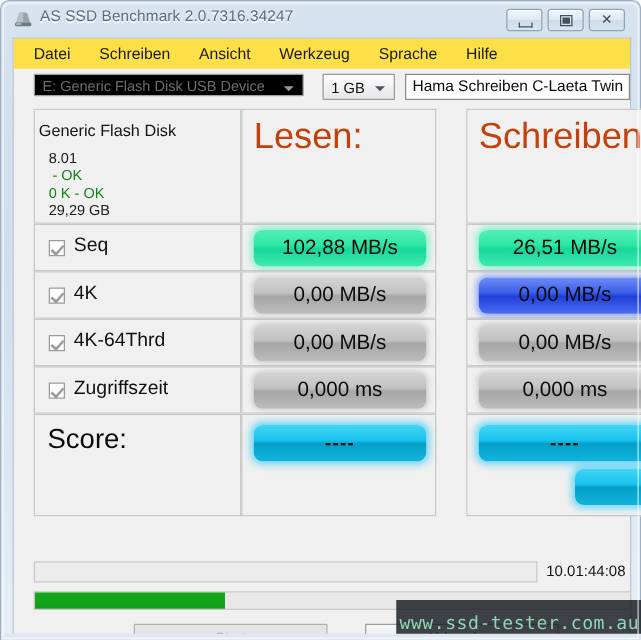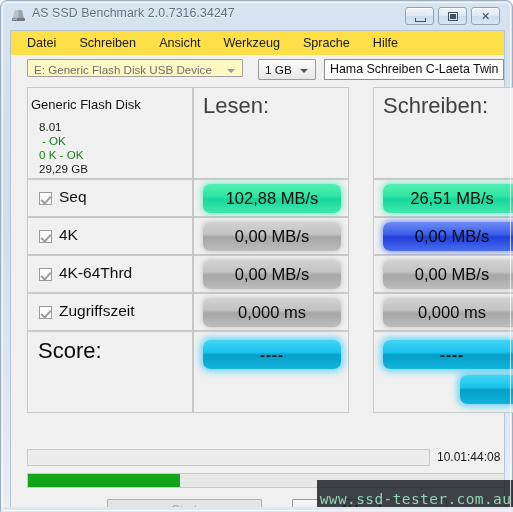--- a/index.html
+++ b/index.html
@@ -129,21 +129,21 @@
     cursor: default;
   }
 
   
   #drive-combo {
     position: absolute;
     left: 16px; top: 28px;
     width: 216px; height: 18px;
     box-sizing: border-box;
     border: 1px solid #a0a0a0;
-    background: #fef9c3;
+    background: #000000;
     border-radius: 1px;
   }
   #drive-combo-text {
     position: absolute;
     left: 6px; top: 3px;
     font-size: 11.6px;
     color: #6d6d6d;
     white-space: nowrap;
   }
   #size-combo {
@@ -226,22 +226,22 @@
     color: #1c1c1c;
     white-space: nowrap;
   }
   #disk-fw  { top: 32px; }
   #disk-ok1 { top: 46px; left: 14px; color: #15801b; }
   #disk-ok2 { top: 60px; color: #15801b; }
   #disk-cap { top: 74px; }
   .big-head {
     position: absolute;
     left: 9px; top: 5px;
-    font-size: 22px;
-    color: #404040;
+    font-size: 29px;
+    color: #c2410c;
     white-space: nowrap;
     text-align: right;
   }
 
   
   .row-test { height: 38px; text-decoration: underline; }
   .row-test .cell { height: 38px; }
   .chk {
     position: absolute;
     left: 11px; top: 12px;

